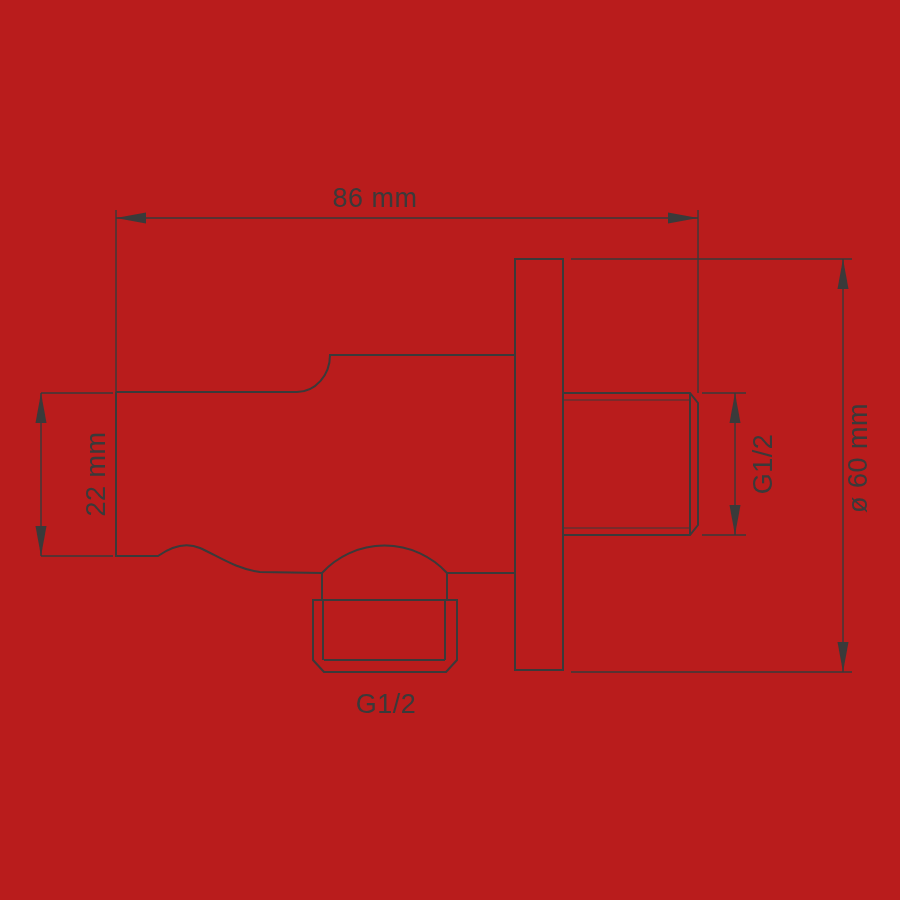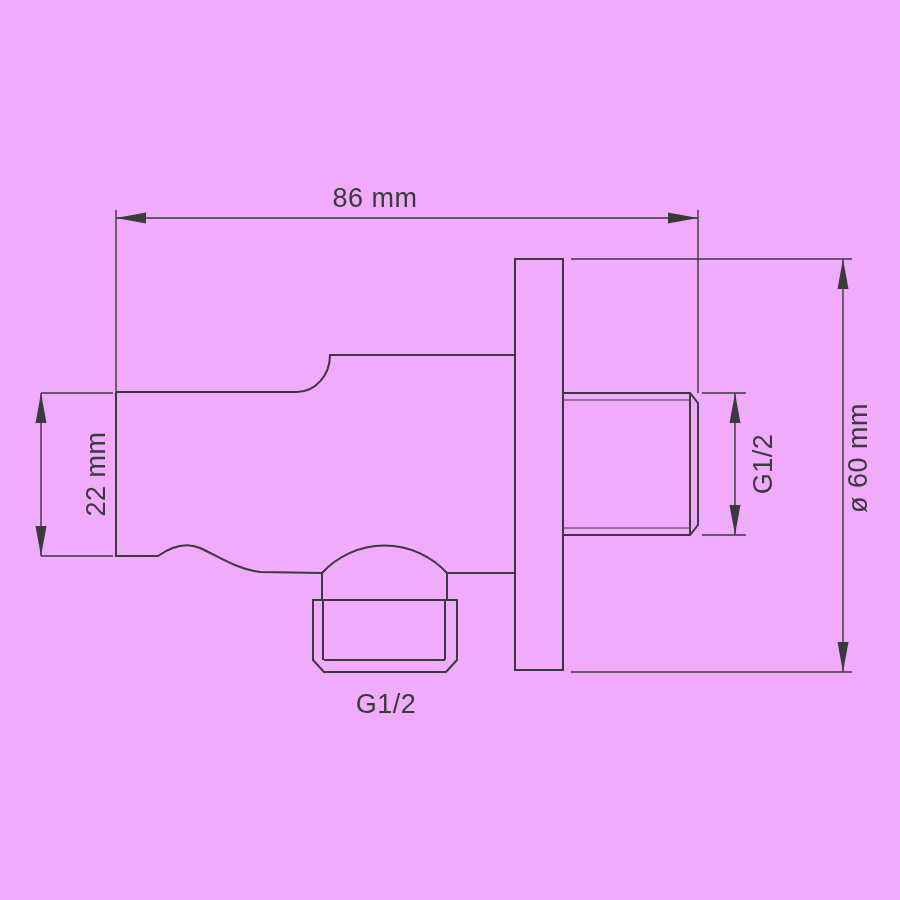--- a/index.html
+++ b/index.html
@@ -4,21 +4,21 @@
 <style>
   html, body {
     margin: 0;
     padding: 0;
     background: #ffffff;
   }
   .canvas {
     position: relative;
     width: 900px;
     height: 900px;
-    background: #f0abfc;
+    background: #b91c1c;
     overflow: hidden;
   }
   svg { display: block; }
   .geo {
     fill: none;
     stroke-width: 2;
     stroke-linecap: butt;
     stroke-linejoin: miter;
   }
   .thin {

